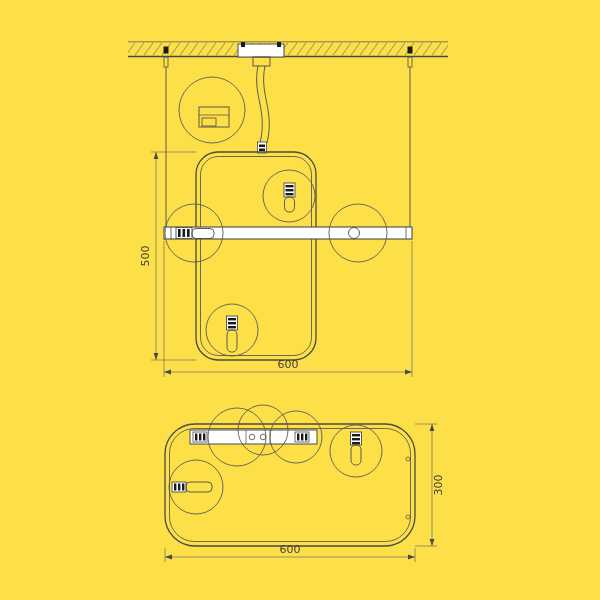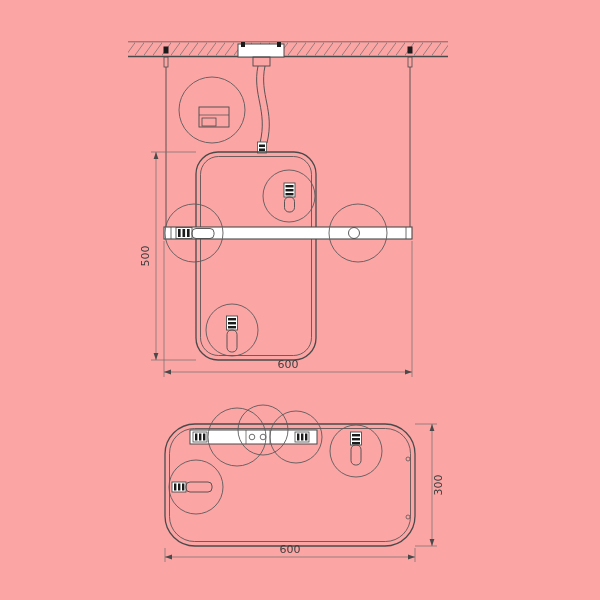--- a/index.html
+++ b/index.html
@@ -1,16 +1,16 @@
 <!DOCTYPE html>
 <html><head>
 <meta charset="utf-8">
 <style>
   html,body{margin:0;padding:0;background:#ffffff;}
-  .canvas{position:relative;width:600px;height:600px;background:#fca5a5;overflow:hidden;
+  .canvas{position:relative;width:600px;height:600px;background:#fde047;overflow:hidden;
           font-family:"DejaVu Sans", sans-serif;}
   svg{display:block;}
   .dim-text{font-size:11px;fill:#3d3d3d;}
   .ln{stroke:#4a4a4a;fill:none;}
   .thin{stroke:#6e6e6e;stroke-width:0.7;fill:none;}
   .detail-circle{stroke:#5a5a5a;stroke-width:0.9;fill:none;}
   .band{fill:#1b1b1b;stroke:none;}
   .whitefill{fill:#ffffff;}
 </style>
 </head>

